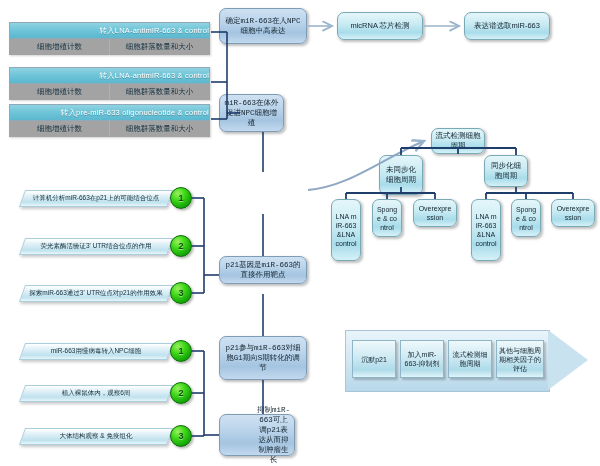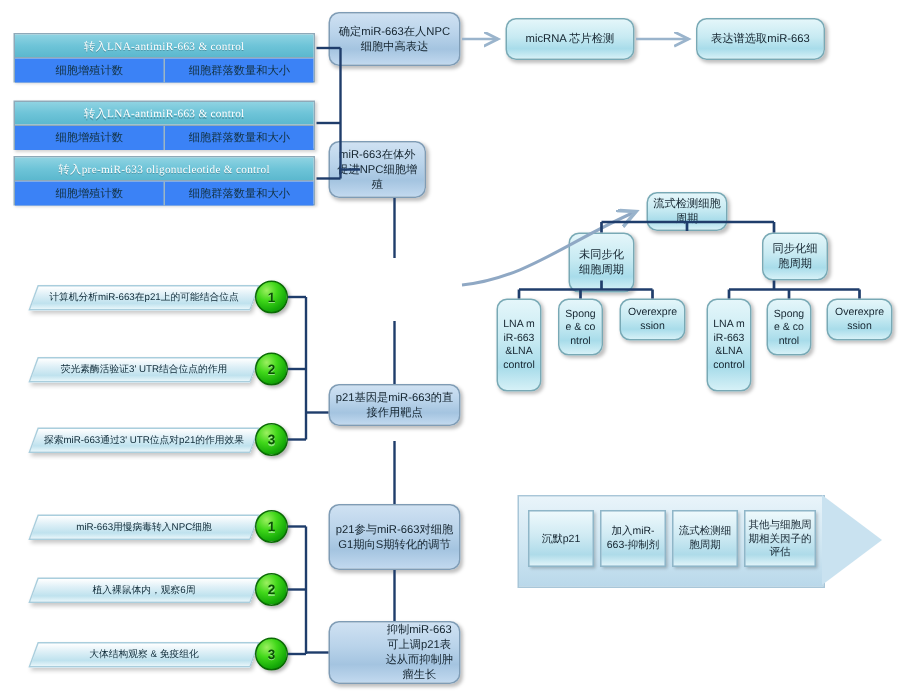--- a/index.html
+++ b/index.html
@@ -13,44 +13,45 @@
   #root{position:absolute;left:0;top:0;width:600px;height:466px;}
   .abs{position:absolute;box-sizing:border-box;}
 
   
   .exp-group{
     border:1px solid #8fa9b8;
     background:#ffffff;
     box-shadow:1px 1px 2px rgba(0,0,0,.18);
   }
   .exp-head{
-    height:15px;line-height:15px;text-align:center;
+    height:15px;line-height:15px;text-align:right;
     background:linear-gradient(to bottom,#8fd3e2 0%,#6ec4d8 50%,#5bb8ce 100%);
     color:#ffffff;font-size:7.5px;letter-spacing:.2px;
     border-bottom:1px solid #8fa9b8;
     text-shadow:0 1px 0 rgba(0,0,0,.25);
-    white-space:nowrap;overflow:hidden;font-family:Liberation Serif, serif;
-  }
-  .exp-cells{display:flex;height:16px;background:#3b82f6;}
+    white-space:nowrap;overflow:hidden;
+  }
+  .exp-cells{display:flex;height:16px;background:#a3a3a3;}
   .exp-cell{
     flex:1;display:flex;align-items:center;justify-content:center;
     font-size:7.5px;color:#12303f;white-space:nowrap;
   }
   .exp-cell + .exp-cell{border-left:1px solid #9cb6c4;}
 
   
   .rnode{
     border:1px solid #7f9cb5;
     border-radius:7px;
     background:linear-gradient(to bottom,#cfe1f2 0%,#b9d3ea 40%,#a4c4e0 70%,#c2d9ef 100%);
     box-shadow:1.5px 1.5px 2.5px rgba(0,0,0,.25);
     display:flex;align-items:center;justify-content:flex-end;
     text-align:center;color:#14242f;
     font-size:7.5px;line-height:10px;
     padding:2px 3px;
+    font-family:Liberation Mono, monospace;
   }
 
   
   .cnode{
     border:1px solid #78a9b5;
     border-radius:7px;
     background:linear-gradient(to bottom,#e4f6fa 0%,#c7eaf2 45%,#a8dcea 75%,#d6f1f7 100%);
     box-shadow:1.5px 1.5px 2.5px rgba(0,0,0,.25);
     display:flex;align-items:center;justify-content:center;
     text-align:center;color:#14242f;
@@ -158,21 +159,21 @@
 
 
   <div class="abs rnode" style="left:219px;top:256px;width:88px;height:28px;">
     <span>p21基因是miR-663的直接作用靶点</span>
   </div>
 
   <div class="abs rnode" style="left:219px;top:336px;width:88px;height:44px;">
     <span>p21参与miR-663对细胞G1期向S期转化的调节</span>
   </div>
 
-  <div class="abs rnode" style="left:219px;top:414px;width:88px;height:42px;padding-left:36px;">
+  <div class="abs rnode" style="left:219px;top:414px;width:76px;height:42px;padding-left:36px;">
     <span>抑制miR-663可上调p21表达从而抑制肿瘤生长</span>
   </div>
 
   <div class="abs plabel" style="left:22px;top:190px;width:148px;height:17px;">
     <div class="plabel-txt">计算机分析miR-663在p21上的可能结合位点</div>
   </div>
   <div class="abs plabel" style="left:22px;top:238px;width:148px;height:17px;">
     <div class="plabel-txt">荧光素酶活验证3' UTR结合位点的作用</div>
   </div>
   <div class="abs plabel" style="left:22px;top:285px;width:148px;height:17px;">
@@ -210,21 +211,21 @@
   </div>
 
   <div class="abs cnode" style="left:431px;top:128px;width:54px;height:26px;">
     <span>流式检测细胞周期</span>
   </div>
 
   <div class="abs cnode" style="left:379px;top:155px;width:44px;height:40px;">
     <span>未同步化细胞周期</span>
   </div>
 
-  <div class="abs cnode" style="left:508px;top:155px;width:44px;height:32px;">
+  <div class="abs cnode" style="left:484px;top:155px;width:44px;height:32px;">
     <span>同步化细胞周期</span>
   </div>
 
   <div class="abs cnode leafnode" style="left:331px;top:199px;width:30px;height:62px;">
     <span>LNA miR-663 &amp;LNA control</span>
   </div>
   <div class="abs cnode leafnode" style="left:372px;top:199px;width:30px;height:38px;">
     <span>Sponge &amp; control</span>
   </div>
   <div class="abs cnode leafnode" style="left:413px;top:199px;width:44px;height:28px;">

